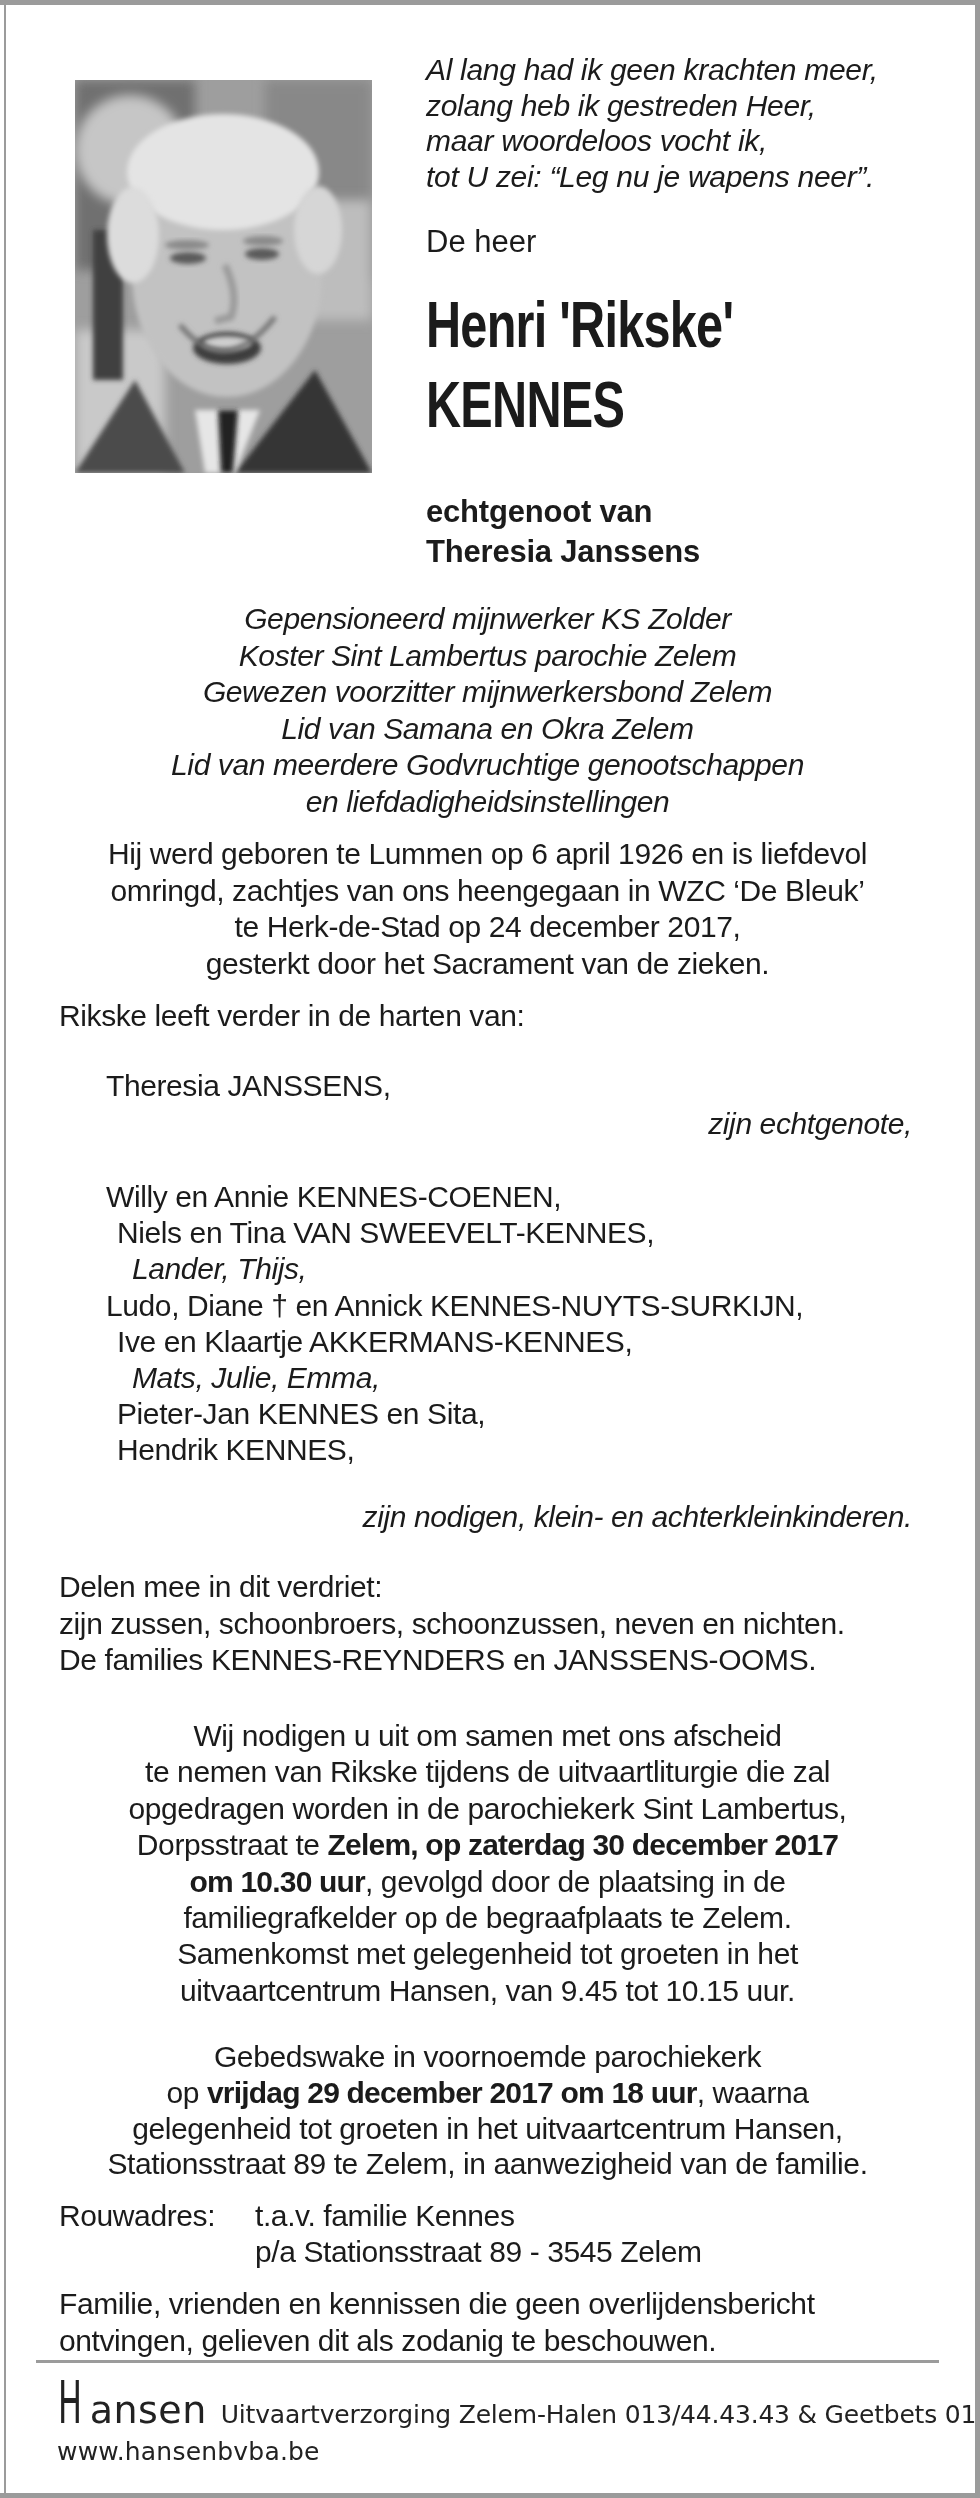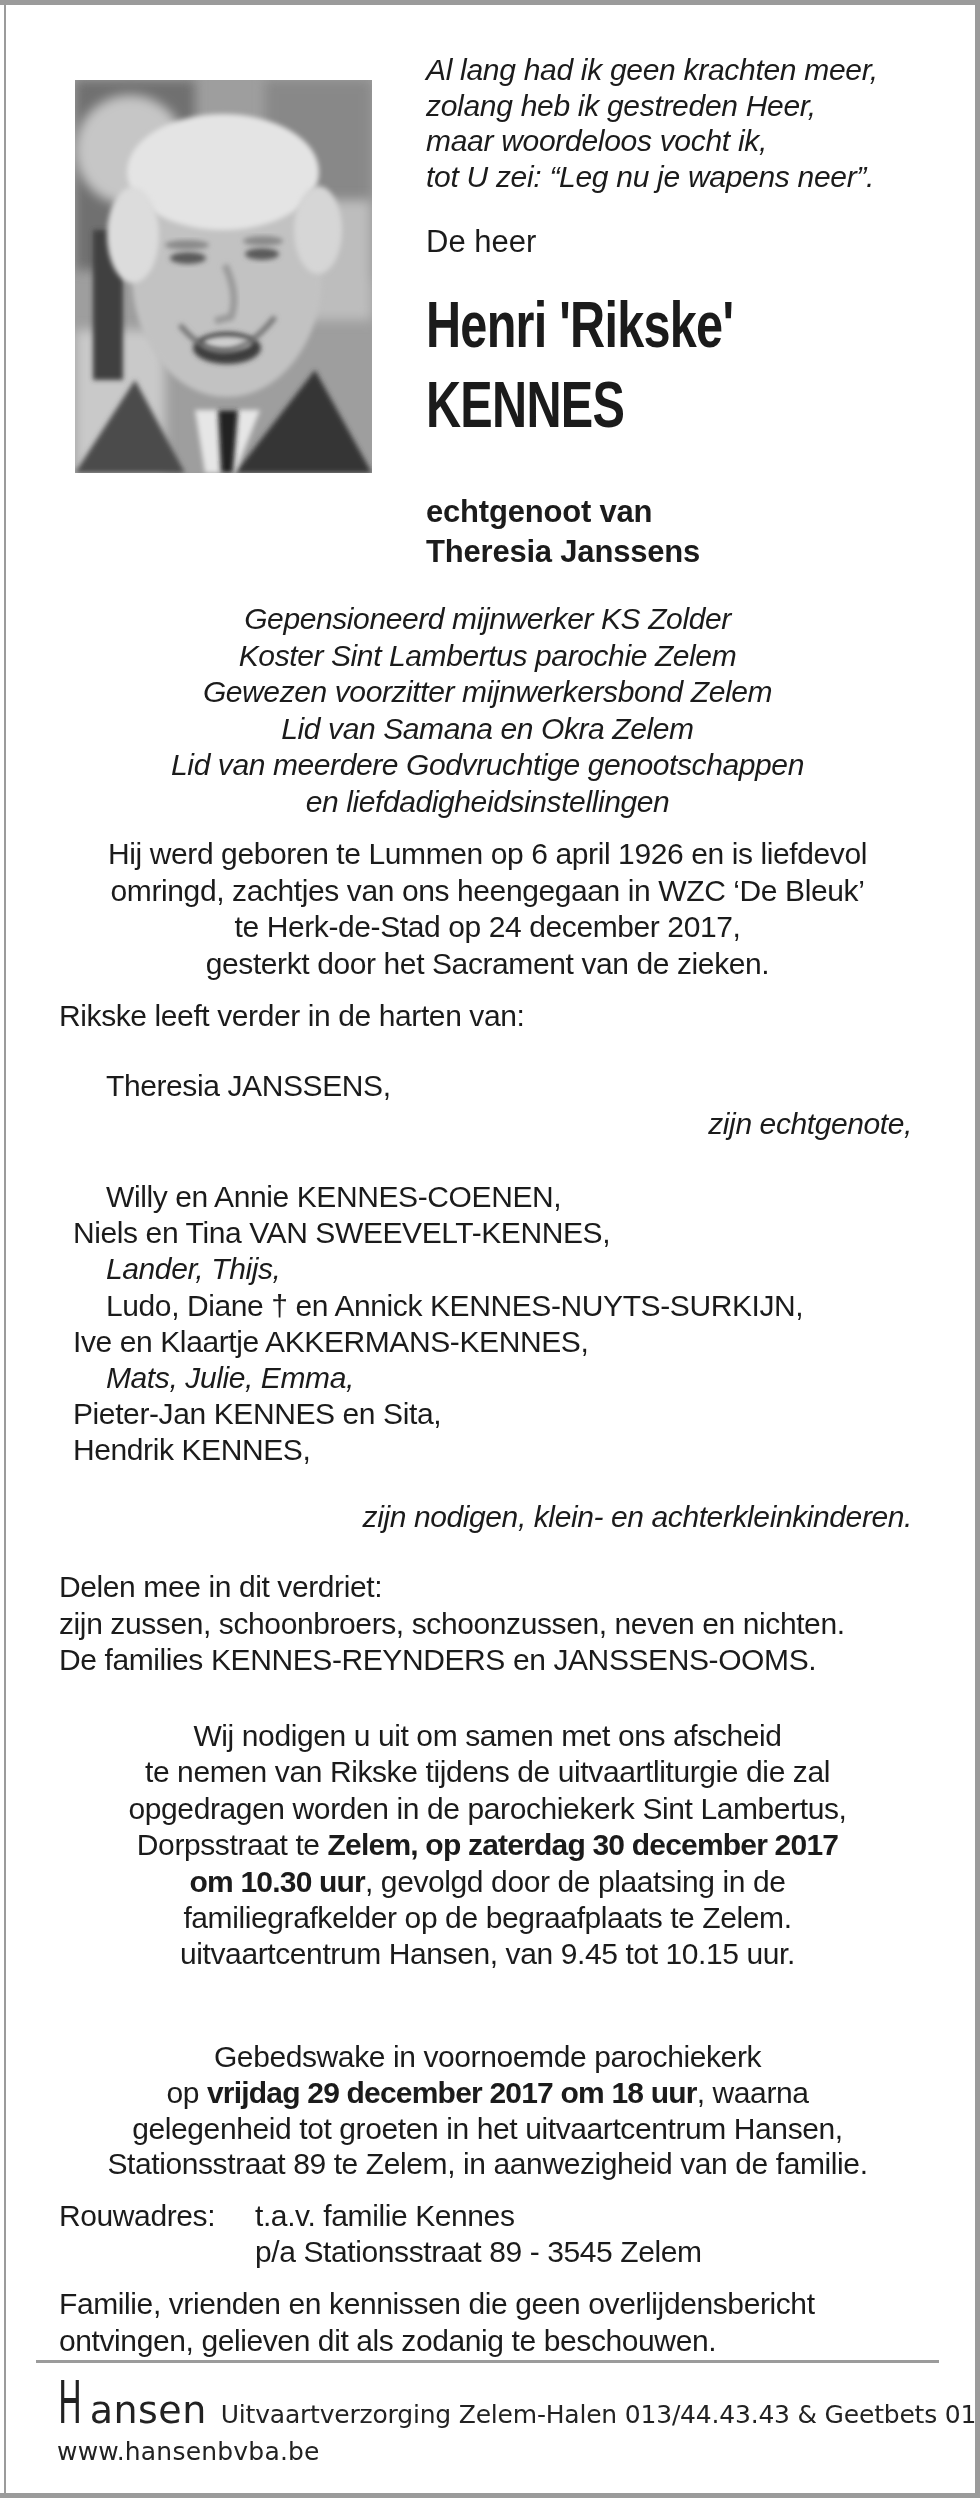--- a/index.html
+++ b/index.html
@@ -39,22 +39,22 @@
   }
   .spouse-block{left:426px;top:487px;font-size:31px;line-height:40px;font-weight:700;letter-spacing:-0.2px;}
   .roles{top:596px;}
   .birth{top:831px;}
   .survivors-intro{left:59px;top:993px;}
   .surv-spouse{left:106px;top:1063px;}
   .surv-spouse-rel{top:1101px;}
   .family{top:1174px;left:0;width:975px;}
   .family .line{line-height:36.2px;}
   .ind1{padding-left:106px;}
-  .ind2{padding-left:73px;}
-  .ind3{padding-left:106px;}
+  .ind2{padding-left:117px;}
+  .ind3{padding-left:106px;margin-left:26px;}
   .children-rel{top:1494px;}
   .condolence{left:59px;top:1564px;}
   .funeral{top:1713px;line-height:36.4px;}
   .funeral .line{line-height:36.4px;}
   .wake{top:2034px;}
   .wake .line{line-height:35.8px;}
   .rouw-label{left:59px;top:2193px;text-align:right;}
   .rouw-lines{left:255px;top:2193px;line-height:36px;}
   .closing{left:59px;top:2281px;}
   .divider{left:36px;top:2355px;width:903px;height:3px;background:#9b9b9b;}
@@ -176,20 +176,21 @@
     <div>De families KENNES-REYNDERS en JANSSENS-OOMS.</div>
   </div>
 
   <div class="abs t30 center-block funeral">
     <div class="line"><span>Wij nodigen u uit om samen met ons afscheid</span></div>
     <div class="line"><span>te nemen van Rikske tijdens de uitvaartliturgie die zal</span></div>
     <div class="line"><span>opgedragen worden in de parochiekerk Sint Lambertus,</span></div>
     <div class="line"><span>Dorpsstraat te </span><span class="b">Zelem, op zaterdag 30 december 2017</span></div>
     <div class="line"><span class="b">om 10.30 uur</span><span>, gevolgd door de plaatsing in de</span></div>
     <div class="line"><span>familiegrafkelder op de begraafplaats te Zelem.</span></div>
+    <div class="line"><span>Samenkomst met gelegenheid tot groeten in het</span></div>
     <div class="line"><span>uitvaartcentrum Hansen, van 9.45 tot 10.15 uur.</span></div>
   </div>
 
   <div class="abs t30 center-block wake">
     <div class="line"><span>Gebedswake in voornoemde parochiekerk</span></div>
     <div class="line"><span>op </span><span class="b">vrijdag 29 december 2017 om 18 uur</span><span>, waarna</span></div>
     <div class="line"><span>gelegenheid tot groeten in het uitvaartcentrum Hansen,</span></div>
     <div class="line"><span>Stationsstraat 89 te Zelem, in aanwezigheid van de familie.</span></div>
   </div>
 

